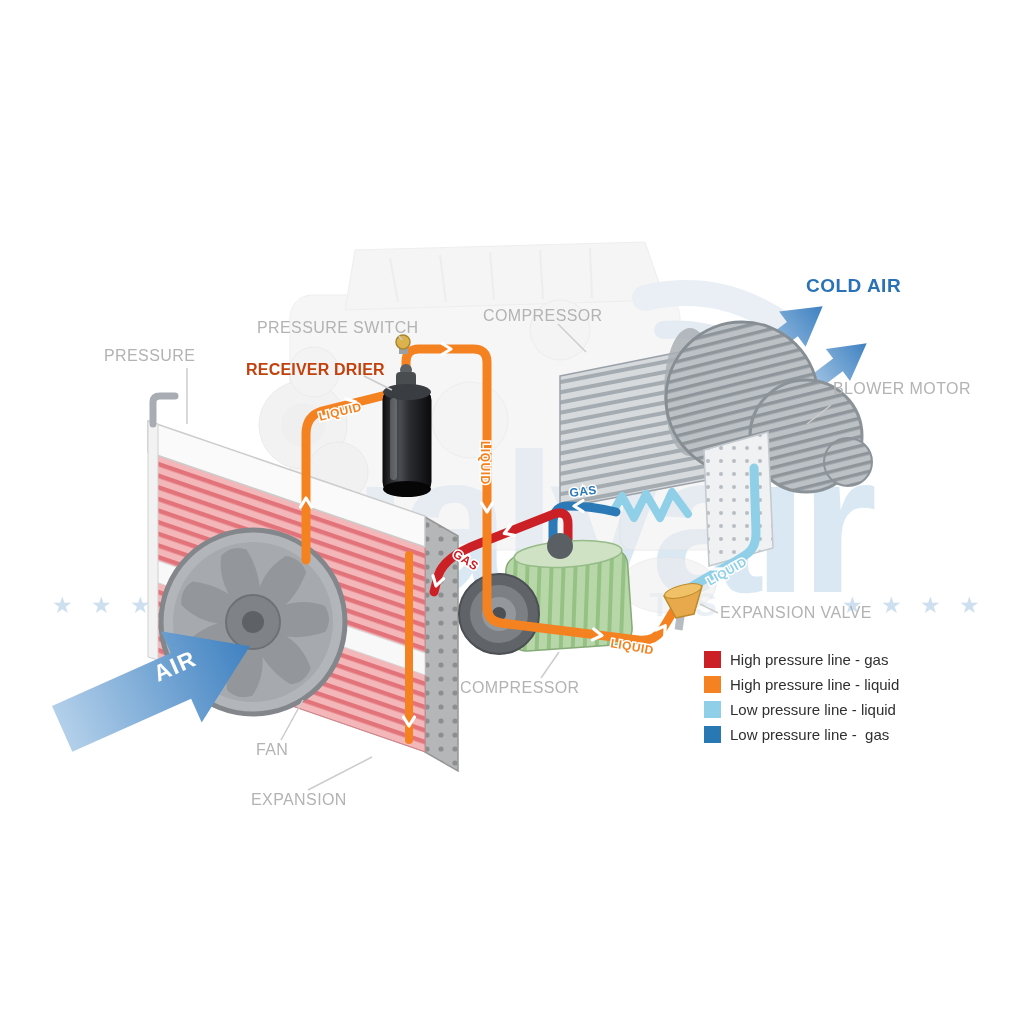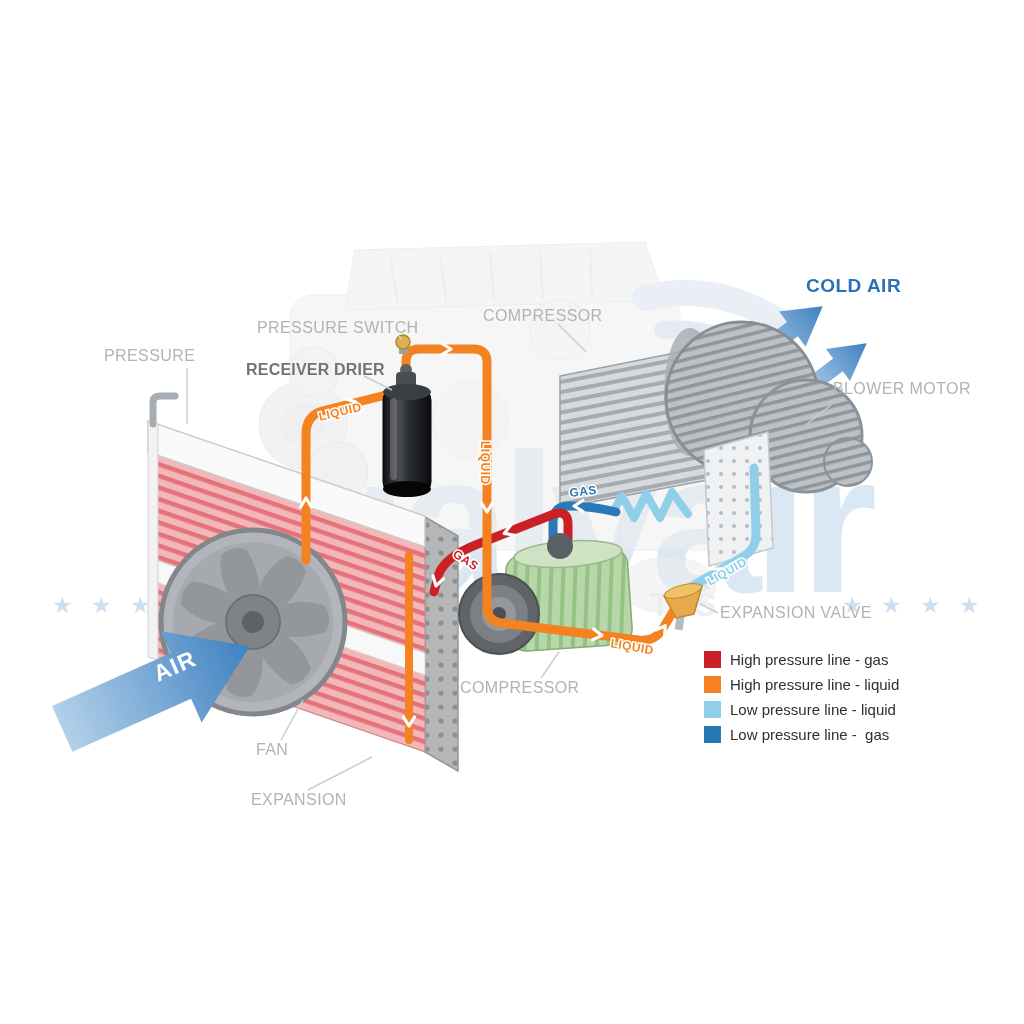--- a/index.html
+++ b/index.html
@@ -12,21 +12,21 @@
   .wm-sub{font-family:"Liberation Sans",sans-serif;font-weight:bold;font-size:34px;
           fill:#e8eff6;letter-spacing:24px;text-anchor:middle;}
   .wm-stars{font-size:23px;fill:#c9ddef;letter-spacing:6px;}
   
   .pipe-lbl{font-family:"Liberation Sans",sans-serif;font-weight:bold;font-size:12px;
             letter-spacing:.5px;paint-order:stroke;stroke:#ffffff;stroke-width:3px;}
   .air-text{font-family:"Liberation Sans",sans-serif;font-weight:bold;font-size:23px;
             fill:#ffffff;letter-spacing:1.5px;}
   
   .lbl{position:absolute;font-size:16px;color:#b3b3b3;white-space:nowrap;letter-spacing:.4px;}
-  .lbl.dark{color:#737373;font-weight:bold;letter-spacing:.2px;}
+  .lbl.dark{color:#c2410c;font-weight:bold;letter-spacing:.2px;}
   .cold-air{position:absolute;font-size:19px;font-weight:bold;color:#2a72b8;letter-spacing:.5px;white-space:nowrap;}
   
   .legend{position:absolute;left:704px;top:651px;display:flex;flex-direction:column;gap:8px;}
   .legend-row{display:flex;align-items:center;gap:9px;}
   .legend-label{font-size:15px;color:#2f2f2f;white-space:pre;}
 </style>
 </head>
 <body>
 
 <div class="canvas">

